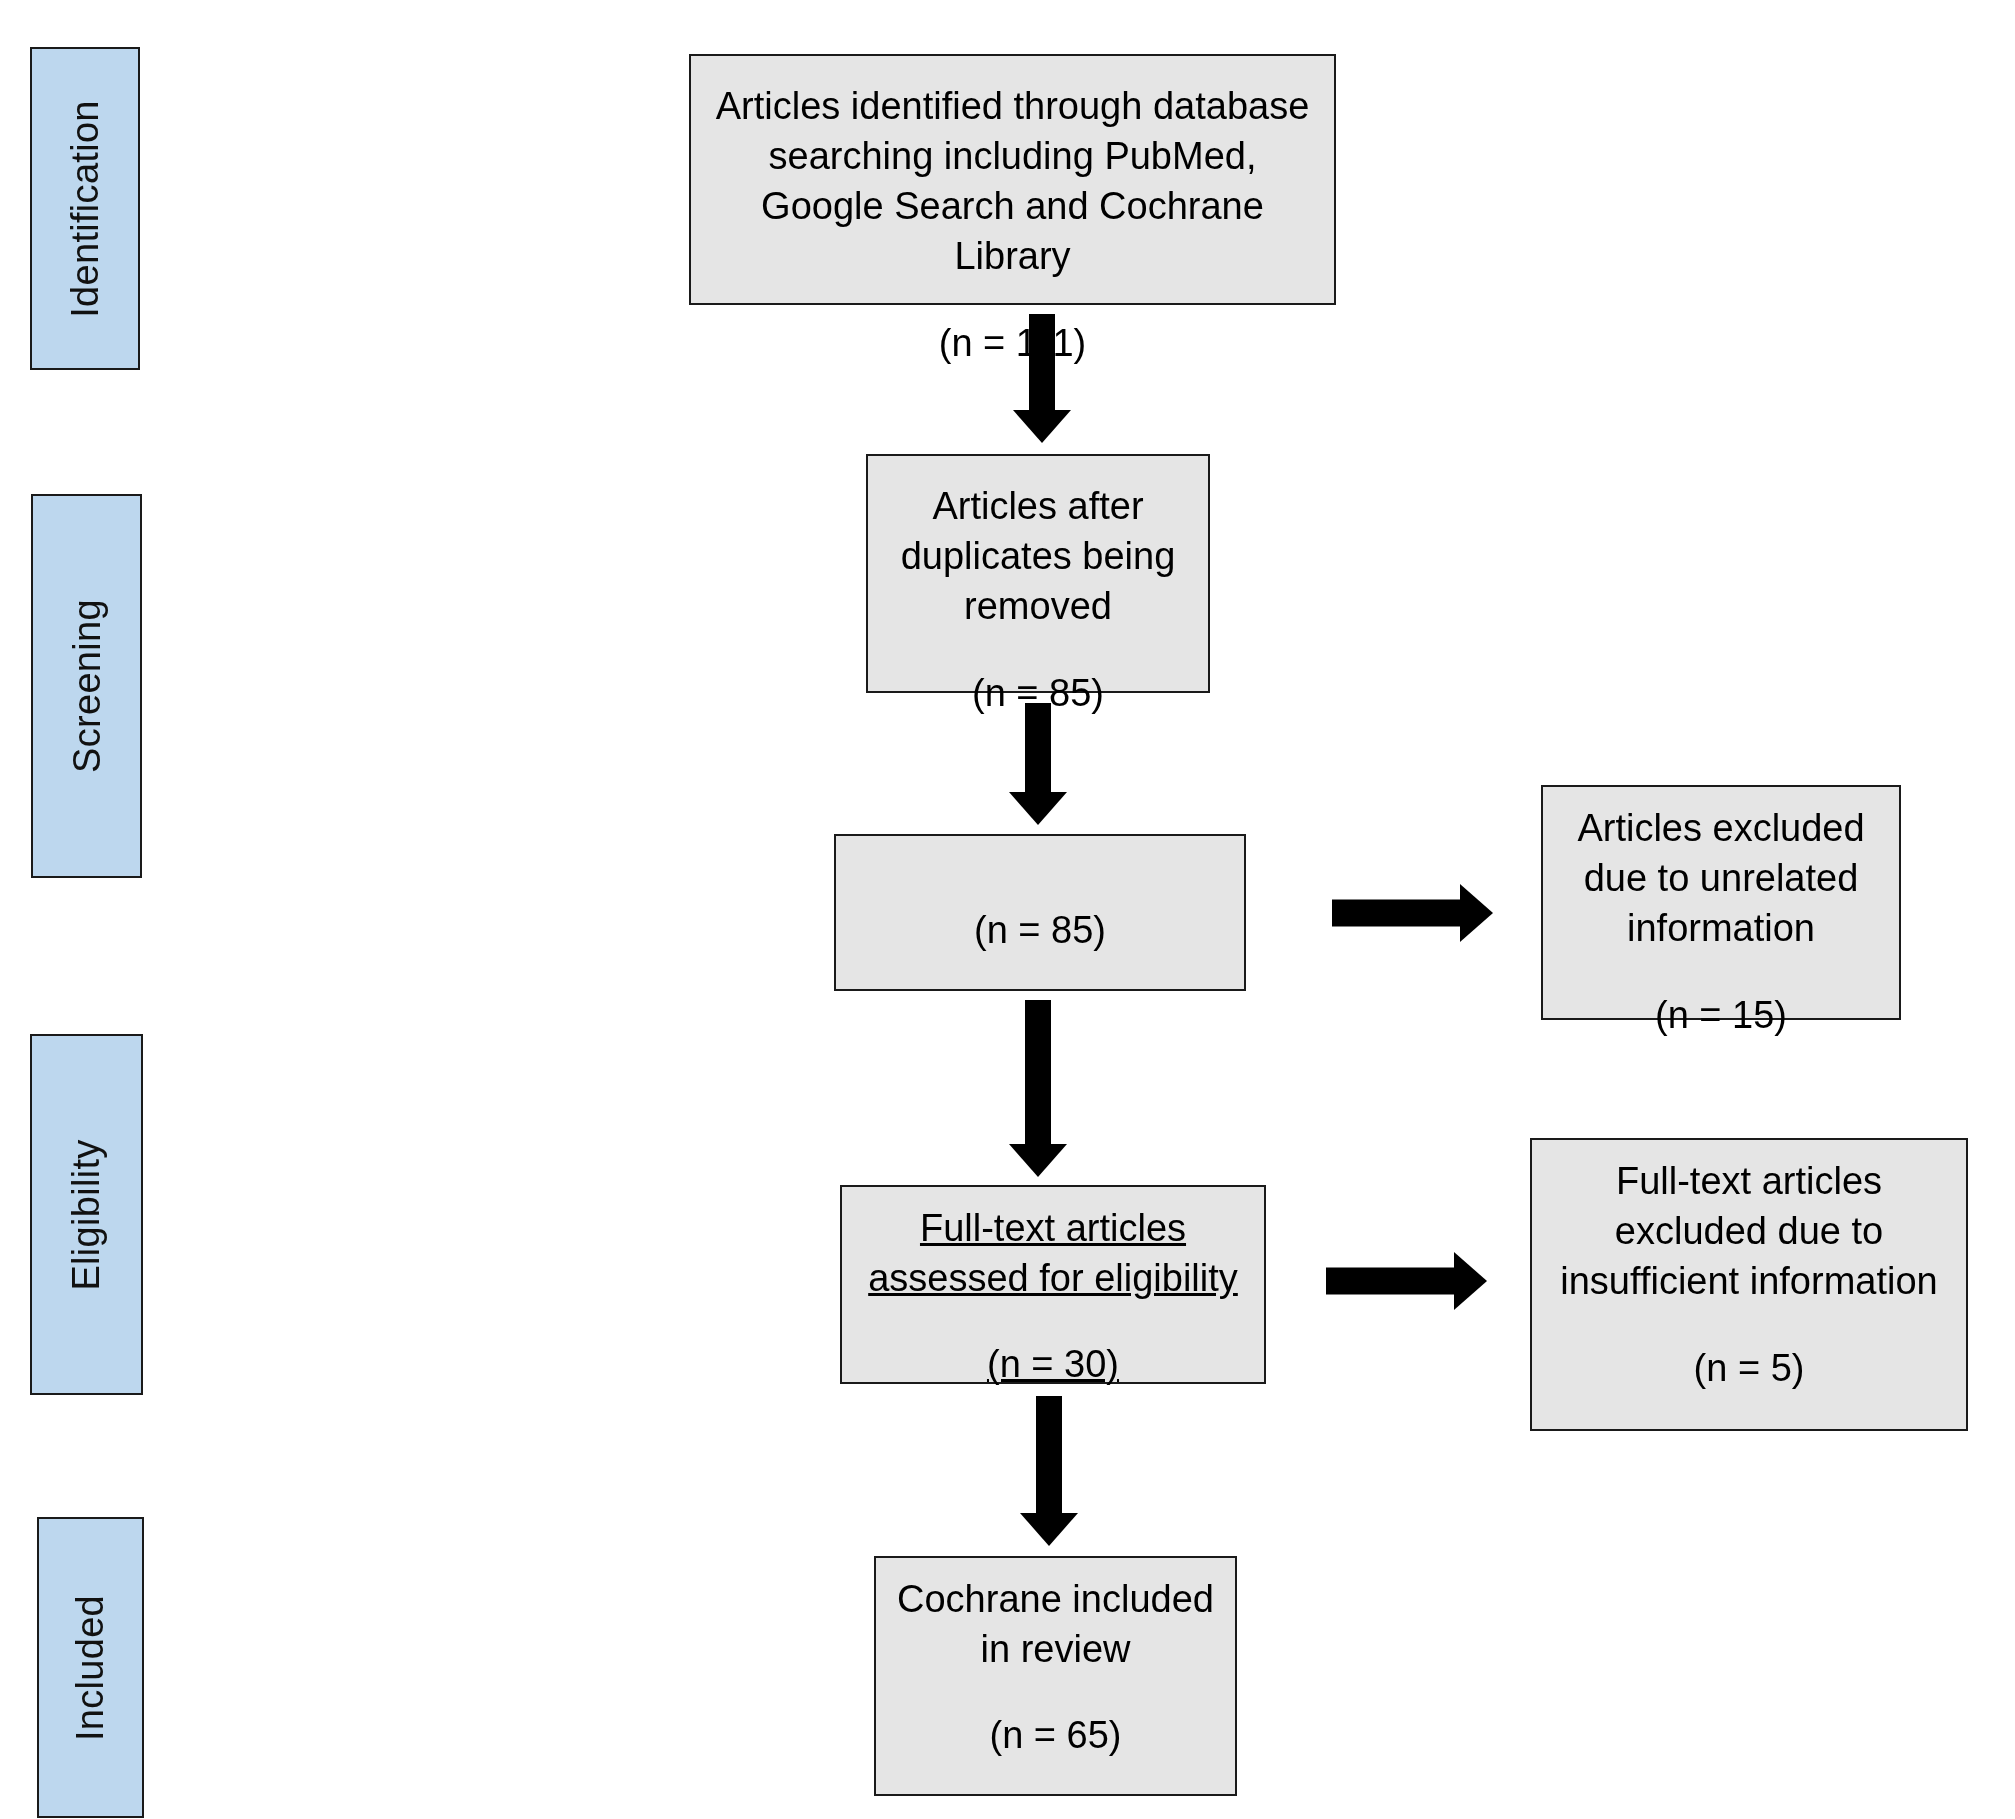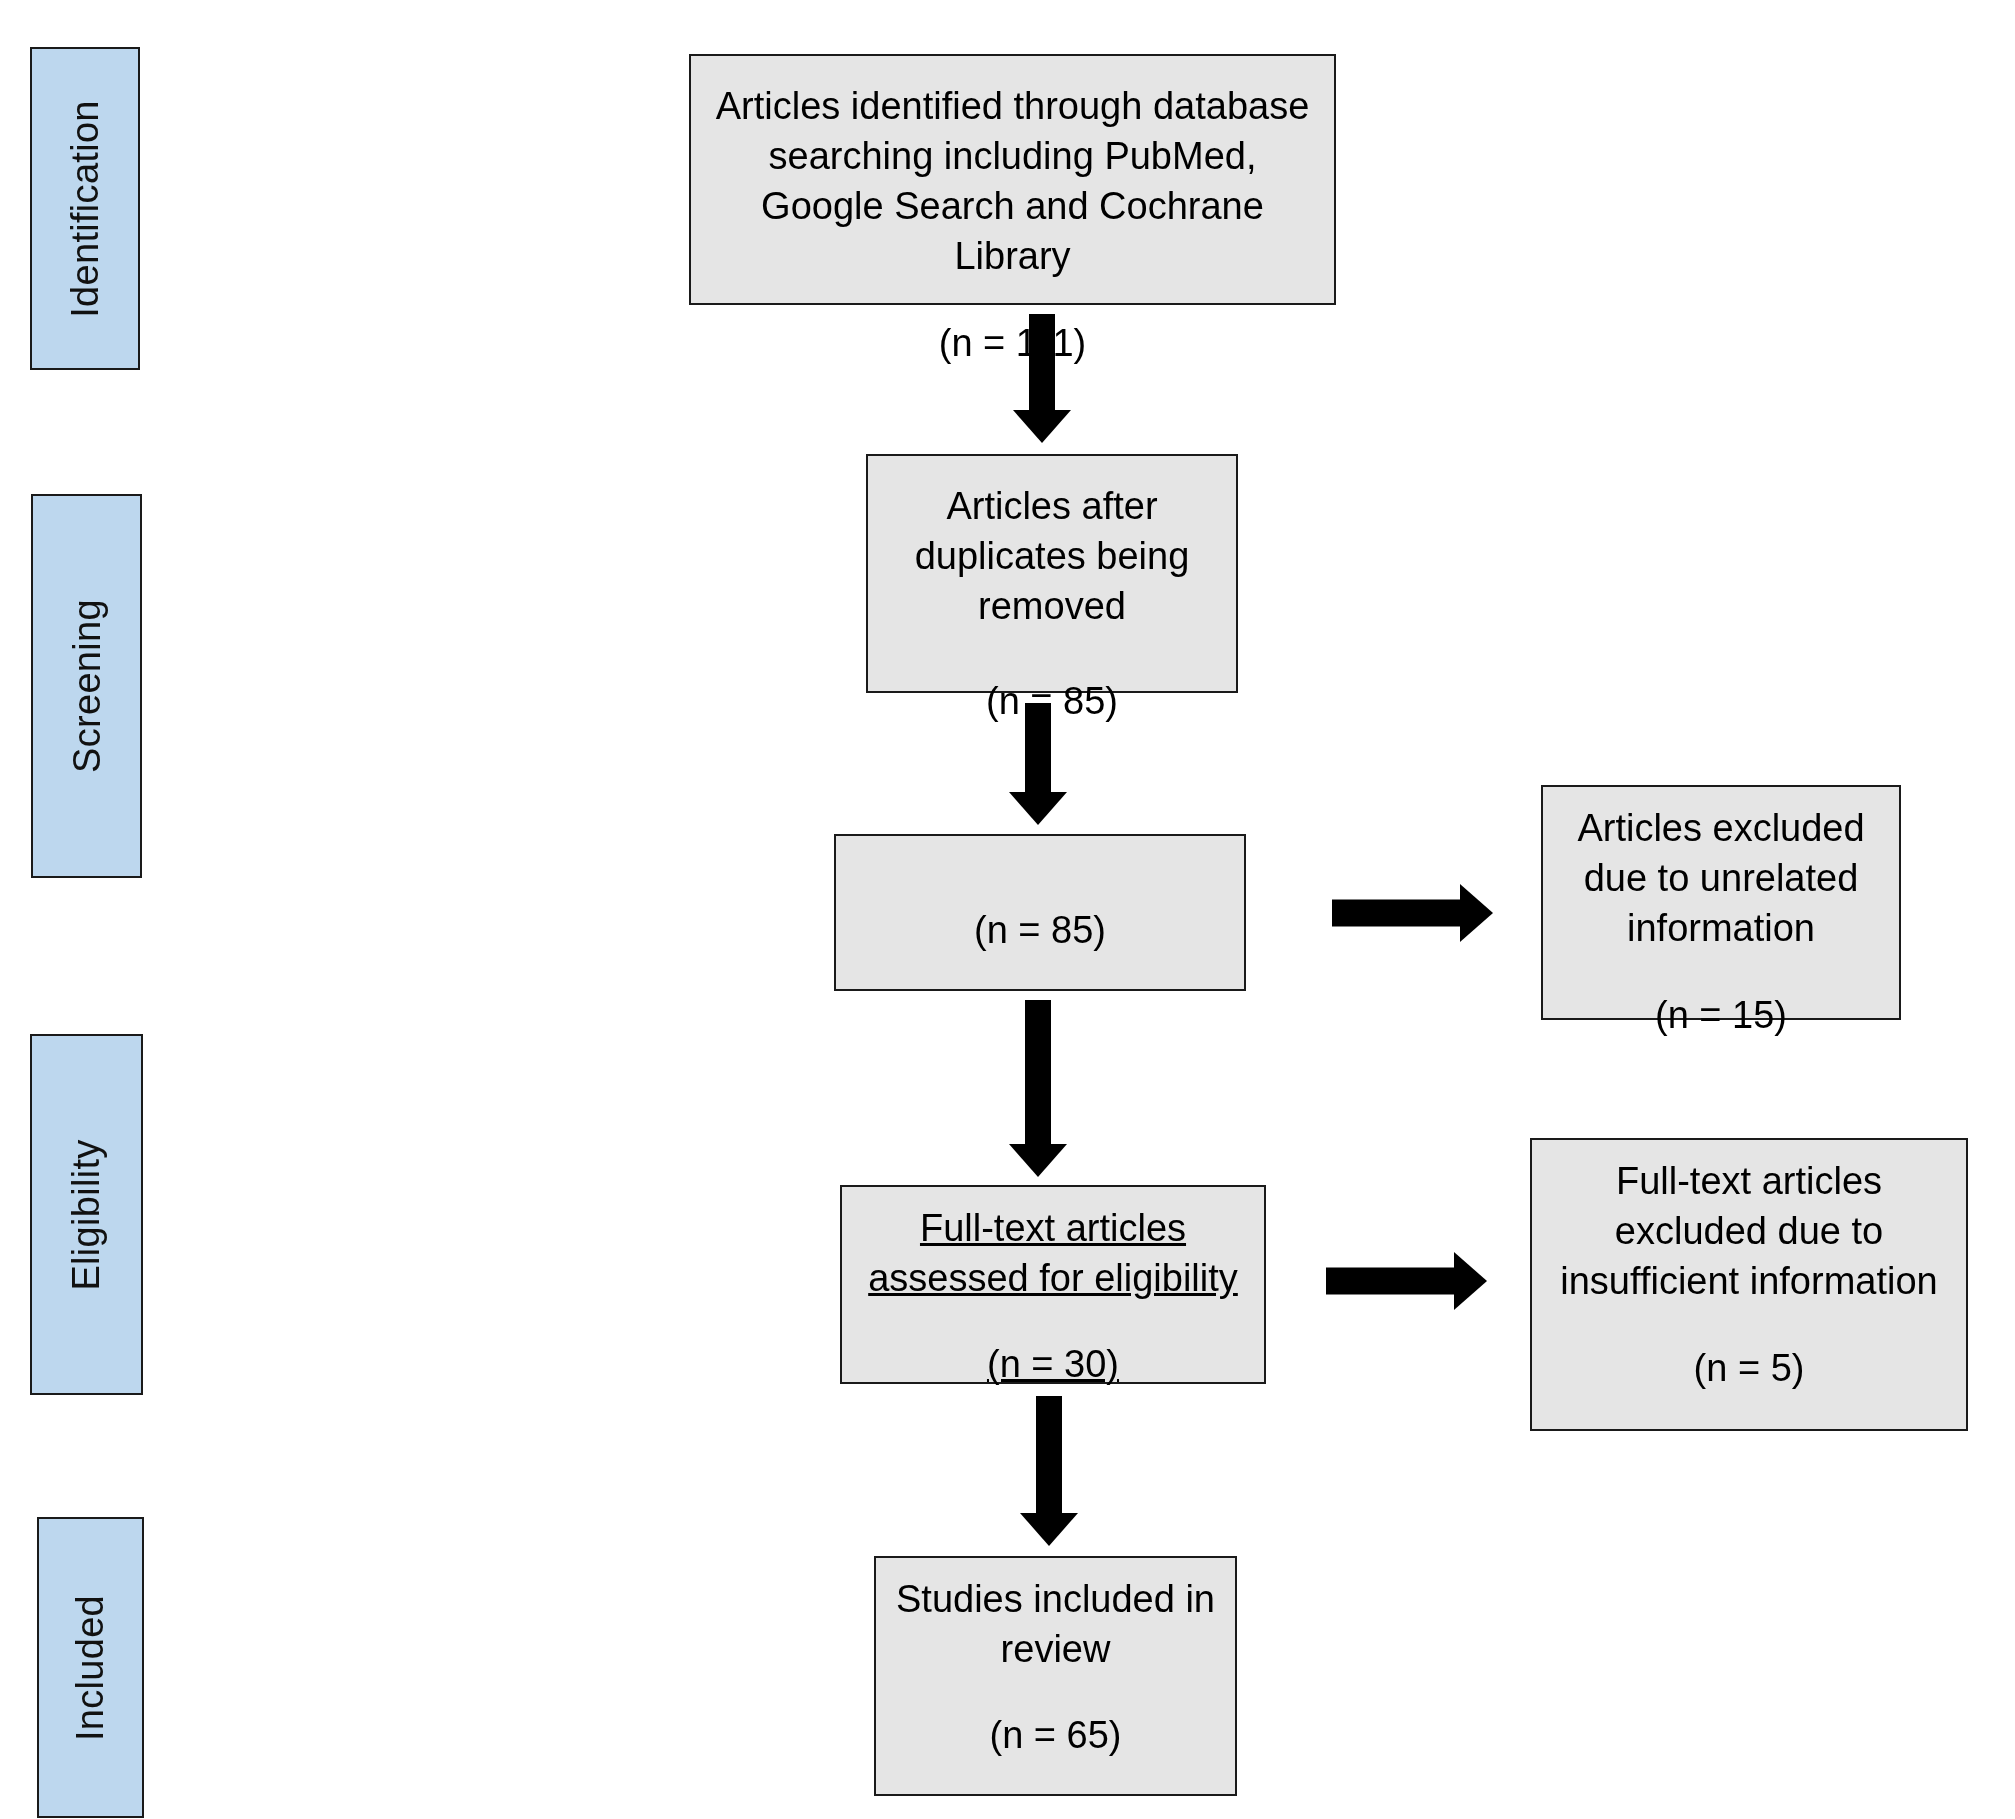--- a/index.html
+++ b/index.html
@@ -137,21 +137,21 @@
   <div class="flow-box pad-top" style="left:689px; top:54px; width:647px; height:251px;">
     <span class="body-text">Articles identified through database searching including PubMed, Google Search and Cochrane Library</span>
     <span class="count-text">(n = 111)</span>
   </div>
 
   <div class="arrow-down" style="left:1013px; top:314px; width:58px; height:129px;">
     <div class="shaft" style="width:26px; height:97px;"></div>
     <div class="head"></div>
   </div>
 
-  <div class="flow-box pad-top" style="left:866px; top:454px; width:372px; height:239px;gap:8px;">
+  <div class="flow-box pad-top" style="left:866px; top:454px; width:344px; height:239px;">
     <span class="body-text">Articles after duplicates being removed</span>
     <span class="count-text">(n = 85)</span>
   </div>
 
   <div class="arrow-down" style="left:1009px; top:703px; width:58px; height:122px;">
     <div class="shaft" style="width:26px; height:90px;"></div>
     <div class="head"></div>
   </div>
 
   <div class="flow-box" style="left:834px; top:834px; width:412px; height:157px;">
@@ -187,18 +187,18 @@
     <span class="body-text">Full-text articles excluded due to insufficient information</span>
     <span class="count-text">(n = 5)</span>
   </div>
 
   <div class="arrow-down" style="left:1020px; top:1396px; width:58px; height:150px;">
     <div class="shaft" style="width:26px; height:118px;"></div>
     <div class="head"></div>
   </div>
 
   <div class="flow-box pad-tight" style="left:874px; top:1556px; width:363px; height:240px;">
-    <span class="body-text">Studies included in review</span>
+    <span class="body-text">Cochrane included in review</span>
     <span class="count-text">(n = 65)</span>
   </div>
 
 </div>
 
 
 </body></html>

